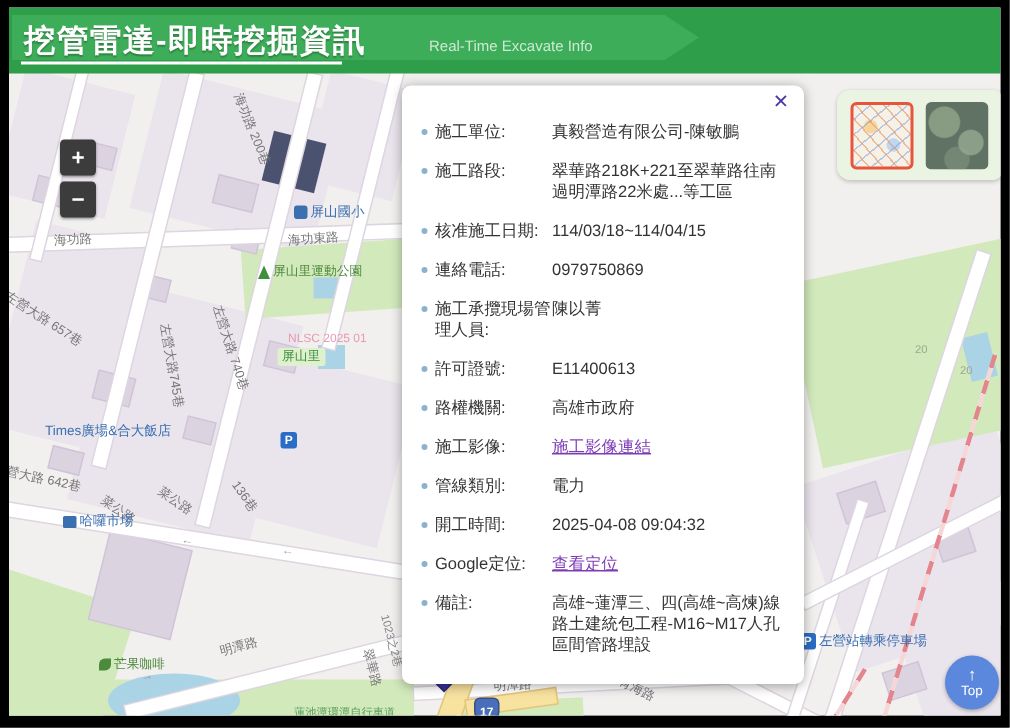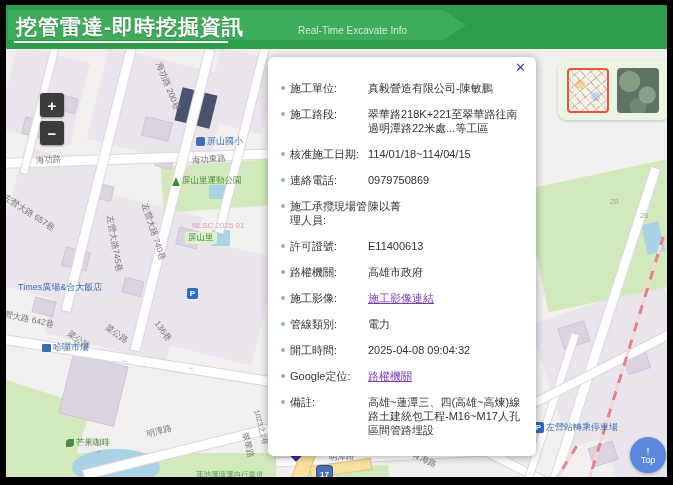--- a/index.html
+++ b/index.html
@@ -7,21 +7,21 @@
   body{font-family:"Liberation Sans","DejaVu Sans",sans-serif;}
   .frame{width:673px;height:485px;background:#000;padding:5px 6px 8px 6px;position:relative;}
   .app{position:relative;width:661px;height:472px;background:#f0edf0;overflow:hidden;}
 
   
   .header{position:absolute;left:0;top:0;width:100%;height:44px;background:#2f9e4b;z-index:30;}
   .ribbon{position:absolute;left:2px;top:5px;width:458px;height:30px;background:#3ead59;
           clip-path:polygon(0 0,95% 0,100% 50%,95% 100%,0 100%);}
   .title-wrap{position:absolute;left:10px;top:8px;display:flex;align-items:baseline;z-index:2;white-space:nowrap;}
   .app-title{color:#fff;font-size:21px;font-weight:bold;letter-spacing:1px;text-shadow:0 1px 1px rgba(0,0,0,.25);}
-  .app-subtitle{color:#cde9d2;font-size:10px;margin-left:20px;padding-left:34px;}
+  .app-subtitle{color:#cde9d2;font-size:10px;margin-left:8px;padding-left:34px;}
   .title-underline{position:absolute;left:8px;top:36px;width:214px;height:2px;background:#fff;z-index:2;}
   .hdr-controls{position:absolute;right:34px;top:9px;display:flex;gap:5px;z-index:3;}
   .sel{width:62px;height:25px;background:#fff;border:1px solid #999;font-size:11px;color:#222;
        display:flex;align-items:center;padding:0 6px;position:relative;}
   .sel::after{content:"";position:absolute;right:6px;top:10px;border-left:4px solid transparent;
        border-right:4px solid transparent;border-top:5px solid #555;}
   .search-input{width:110px;height:25px;border:1px solid #999;font-size:10.5px;padding:0 5px;
        font-family:"Liberation Sans","DejaVu Sans",sans-serif;}
   .search-btn{height:26px;background:#2f80e8;color:#fff;border:none;border-radius:3px;font-size:11px;
        font-weight:bold;display:flex;align-items:center;gap:3px;padding:0 8px;cursor:pointer;
@@ -41,21 +41,21 @@
   
   .mlabel{position:absolute;white-space:nowrap;transform-origin:0 50%;z-index:6;color:#777;
           display:inline-flex;align-items:center;}
   .road{font-size:8.5px;color:#777;}
   .road-tiny{font-size:7.5px;color:#888;}
   .poi-blue{font-size:9px;color:#3a6fb0;}
   .poi-green{font-size:8.5px;color:#4c8a3c;}
   .watermark{font-size:8px;color:#e79ab2;}
   .pill-green{font-size:8.5px;color:#3f8f3f;background:#dff0cf;padding:0 3px;border-radius:2px;}
   .cycleway{font-size:7.5px;color:#5aa05a;}
-  .contour{font-size:7.5px;color:#9aa88f;}
+  .contour{font-size:7.5px;color:#9aa88f;margin-top:31px;}
   .arrow{font-size:8px;color:#9a9a9a;}
   .mi{display:inline-block;margin-right:2px;flex:none;}
   .icon-school{width:9px;height:9px;background:#3a6fb0;border-radius:2px;}
   .icon-tree{width:0;height:0;border-left:4px solid transparent;border-right:4px solid transparent;border-bottom:9px solid #3f8f3f;background:none;}
   .icon-parking{width:11px;height:11px;background:#2b6cc4;color:#fff;font-size:8px;font-weight:bold;
        border-radius:2px;display:inline-flex;align-items:center;justify-content:center;}
   .icon-cart{width:9px;height:8px;background:#3a6fb0;border-radius:1px;}
   .icon-leaf{width:8px;height:8px;background:#4c8a3c;border-radius:50% 0;}
 
   
@@ -196,21 +196,21 @@
         </span>
         <span class="mlabel road" style="left: 103px; top: 205px; transform: rotate(80deg);">
           <span>左營大路745巷</span>
         </span>
         <span class="mlabel watermark" style="left: 186px; top: 216px;">
           <span>NLSC 2025 01</span>
         </span>
         <span class="mlabel pill-green" style="left: 179px; top: 227px;">
           <span>屏山里</span>
         </span>
-        <span class="mlabel poi-blue" style="left: 12px; top: 276px; align-items: center;">
+        <span class="mlabel poi-blue" style="left: 24px; top: 276px; align-items: center;">
           <span>Times廣場&amp;合大飯店</span>
         </span>
         <span class="mlabel poi-blue" style="left: 181px; top: 283px;">
           <span class="mi icon-parking">P</span>
         </span>
         <span class="mlabel road" style="left: -10px; top: 302px; transform: rotate(12deg);">
           <span>左營大路 642巷</span>
         </span>
         <span class="mlabel road" style="left: 62px; top: 322px; transform: rotate(35deg);">
           <span>菜公路</span>
@@ -293,21 +293,21 @@
             <span class="pval">真毅營造有限公司-陳敏鵬</span>
           </div>
           <div class="prow">
             <span class="dot"></span>
             <span class="plbl">施工路段:</span>
             <span class="pval">翠華路218K+221至翠華路往南過明潭路22米處...等工區</span>
           </div>
           <div class="prow">
             <span class="dot"></span>
             <span class="plbl">核准施工日期:</span>
-            <span class="pval">114/01/18~114/04/15</span>
+            <span class="pval">114/03/18~114/04/15</span>
           </div>
           <div class="prow">
             <span class="dot"></span>
             <span class="plbl">連絡電話:</span>
             <span class="pval">0979750869</span>
           </div>
           <div class="prow">
             <span class="dot"></span>
             <span class="plbl">施工承攬現場管理人員:</span>
             <span class="pval">陳以菁</span>
@@ -333,21 +333,21 @@
             <span class="pval">電力</span>
           </div>
           <div class="prow">
             <span class="dot"></span>
             <span class="plbl">開工時間:</span>
             <span class="pval">2025-04-08 09:04:32</span>
           </div>
           <div class="prow">
             <span class="dot"></span>
             <span class="plbl">Google定位:</span>
-            <a href="#" class="pval plink">路權機關</a>
+            <a href="#" class="pval plink">查看定位</a>
           </div>
           <div class="prow">
             <span class="dot"></span>
             <span class="plbl">備註:</span>
             <span class="pval">高雄~蓮潭三、四(高雄~高煉)線路土建統包工程-M16~M17人孔區間管路埋設</span>
           </div>
         </div>
     </div>
 
   </div>

